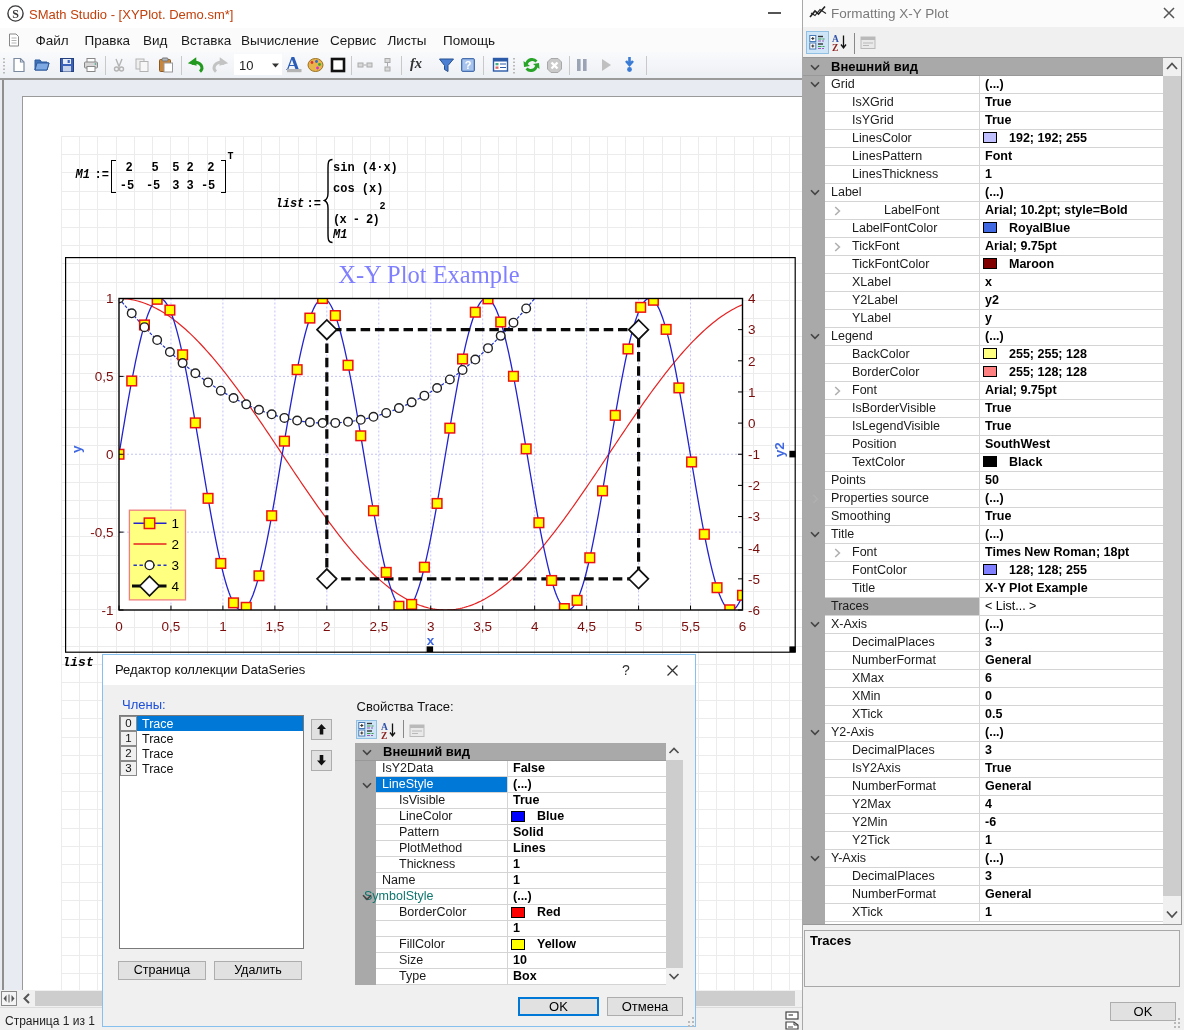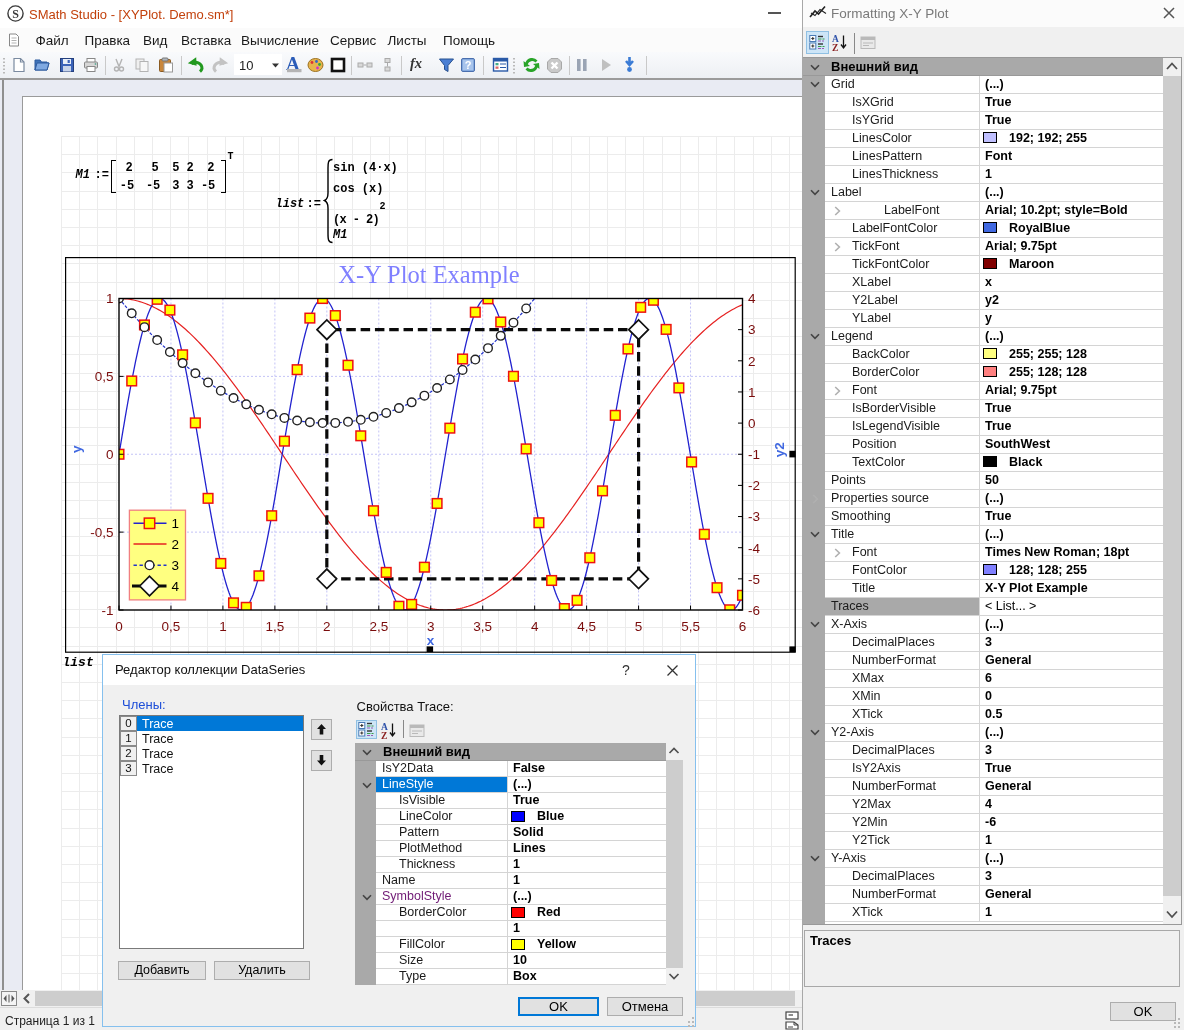--- a/index.html
+++ b/index.html
@@ -718,22 +718,22 @@
 <div class="ab" style="left:120px;top:761px;width:17px;height:15px;background:#f0f0f0;border:1px solid #8a8a8a;font:11.5px 'Liberation Sans';text-align:center;line-height:13px;color:#111">3</div>
 <div class="ab" style="left:142px;top:762px;font:12.5px 'Liberation Sans';color:#111">Trace</div>
 <div class="btn" style="left:311px;top:719px;width:21px;height:21px"></div>
 <svg style="position:absolute;left:314px;top:722px" width="15" height="15">
     <path d="M7.5 2 L12 7 H9.3 V12.5 H5.7 V7 H3 Z" fill="#111"></path>
   </svg>
 <div class="btn" style="left:311px;top:750px;width:21px;height:21px"></div>
 <svg style="position:absolute;left:314px;top:753px" width="15" height="15">
     <path d="M7.5 12.5 L12 7.5 H9.3 V2 H5.7 V7.5 H3 Z" fill="#111"></path>
   </svg>
-<div class="btn" style="left:118px;top:961px;width:88px;height:19px;line-height:17px;font-size:12.5px">Добавить</div>
-<div class="btn" style="left:214px;top:961px;width:96px;height:19px;line-height:17px;font-size:12.5px">Удалить</div>
+<div class="btn" style="left:118px;top:961px;width:88px;height:19px;line-height:17px;font-size:12.5px">Страница</div>
+<div class="btn" style="left:214px;top:961px;width:88px;height:19px;line-height:17px;font-size:12.5px">Удалить</div>
 <div class="ab" style="left:356.5px;top:699px;font:13px 'Liberation Sans';color:#111">Свойства Trace:</div>
 <div class="ab" style="left:356px;top:720px;width:21px;height:19px;background:#cde5f7;border:1px solid #90c0e3"></div>
 <svg style="position:absolute;left:358px;top:721px" width="16" height="16">
     <rect x="0.8" y="1.5" width="6" height="6" fill="#fff" stroke="#4a7ab5"></rect>
     <path d="M2.3 4.5 h3 M3.8 3 v3" stroke="#333" stroke-width="1.1"></path>
     <rect x="0.8" y="9" width="6" height="6" fill="#fff" stroke="#4a7ab5"></rect>
     <path d="M2.3 12 h3 M3.8 10.5 v3" stroke="#333" stroke-width="1.1"></path>
     <path d="M9 2.5 H14" stroke="#333" stroke-width="1.4"></path>
     <path d="M9 5 H12.5 M13.5 5 H15.5" stroke="#3a9a4a" stroke-width="1.2"></path>
     <path d="M9 7 H12 M13 7 H15" stroke="#9a5ab5" stroke-width="1.2"></path>
@@ -792,21 +792,21 @@
 <div style="position:absolute;left:376px;top:857px;width:290px;height:16px;background:#fff;border-bottom:1px solid #d4d4d4;box-sizing:border-box"></div>
 <div style="position:absolute;left:507px;top:857px;width:1px;height:16px;background:#d4d4d4"></div>
 <div style="position:absolute;left:399px;top:857px;font:12.5px 'Liberation Sans';color:#1a1a1a;white-space:nowrap">Thickness</div>
 <div style="position:absolute;left:513px;top:857px;font:bold 12.5px 'Liberation Sans';color:#000;white-space:nowrap">1</div>
 <div style="position:absolute;left:376px;top:873px;width:290px;height:16px;background:#fff;border-bottom:1px solid #d4d4d4;box-sizing:border-box"></div>
 <div style="position:absolute;left:507px;top:873px;width:1px;height:16px;background:#d4d4d4"></div>
 <div style="position:absolute;left:382px;top:873px;font:12.5px 'Liberation Sans';color:#1a1a1a;white-space:nowrap">Name</div>
 <div style="position:absolute;left:513px;top:873px;font:bold 12.5px 'Liberation Sans';color:#000;white-space:nowrap">1</div>
 <div style="position:absolute;left:376px;top:889px;width:290px;height:16px;background:#fff;border-bottom:1px solid #d4d4d4;box-sizing:border-box"></div>
 <div style="position:absolute;left:507px;top:889px;width:1px;height:16px;background:#d4d4d4"></div>
-<div style="position:absolute;left:382px;top:889px;font:12.5px 'Liberation Sans';color:#701a75;white-space:nowrap">SymbolStyle</div>
+<div style="position:absolute;left:364px;top:889px;font:12.5px 'Liberation Sans';color:#0f766e;white-space:nowrap">SymbolStyle</div>
 <svg style="position:absolute;left:362px;top:894px" width="10" height="7">
     <path d="M1 1.2 L5 5.4 L9 1.2" fill="none" stroke="#444" stroke-width="1.6"></path>
   </svg>
 <div style="position:absolute;left:513px;top:889px;font:bold 12.5px 'Liberation Sans';color:#000;white-space:nowrap">(...)</div>
 <div style="position:absolute;left:376px;top:905px;width:290px;height:16px;background:#fff;border-bottom:1px solid #d4d4d4;box-sizing:border-box"></div>
 <div style="position:absolute;left:507px;top:905px;width:1px;height:16px;background:#d4d4d4"></div>
 <div style="position:absolute;left:399px;top:905px;font:12.5px 'Liberation Sans';color:#1a1a1a;white-space:nowrap">BorderColor</div>
 <div style="position:absolute;left:511px;top:907px;width:14px;height:11px;background:#ff0000;border:1px solid #000"></div>
 <div style="position:absolute;left:537px;top:905px;font:bold 12.5px 'Liberation Sans';color:#000;white-space:nowrap">Red</div>
 <div style="position:absolute;left:376px;top:921px;width:290px;height:16px;background:#fff;border-bottom:1px solid #d4d4d4;box-sizing:border-box"></div>

